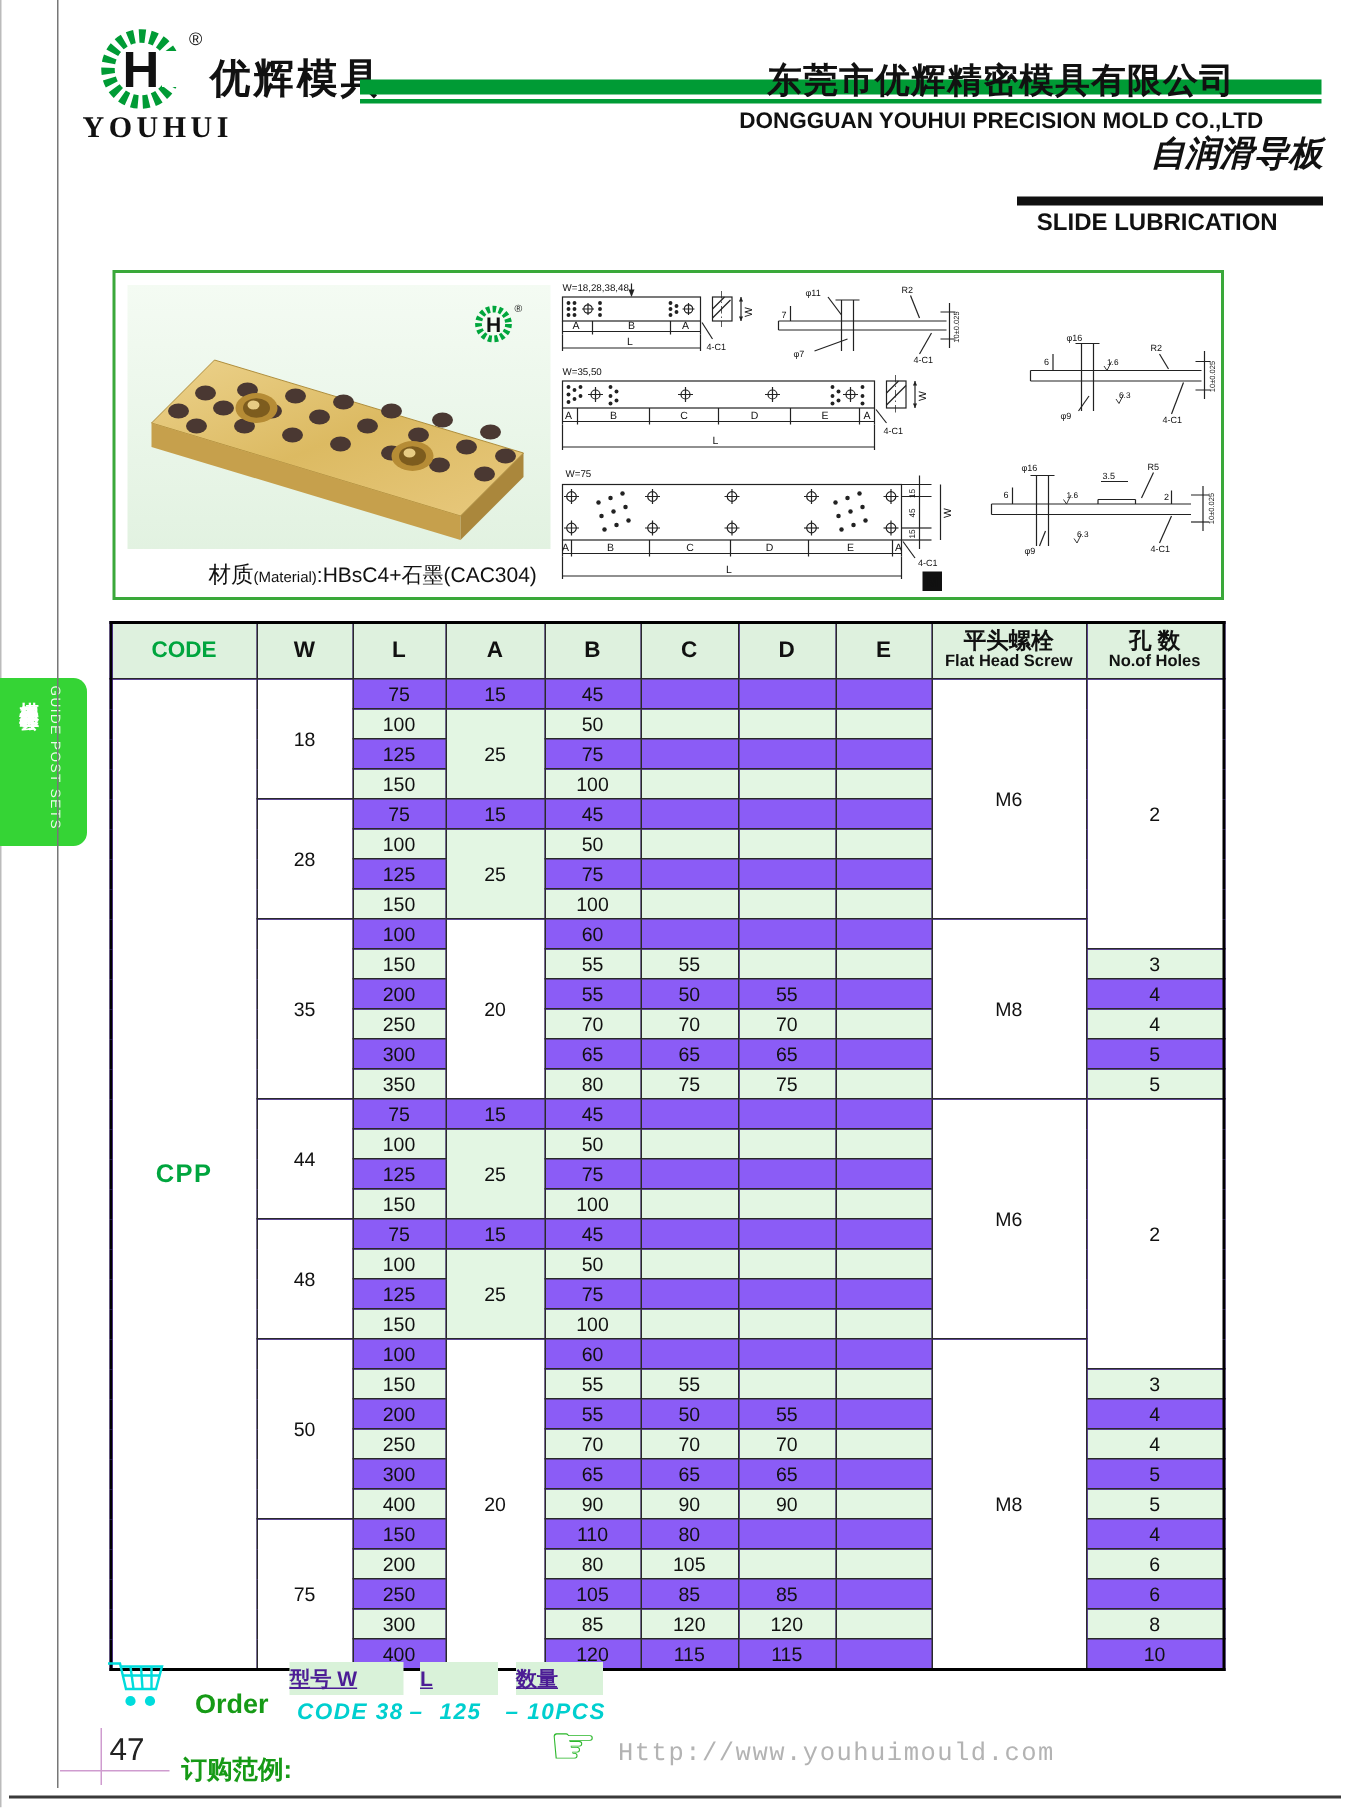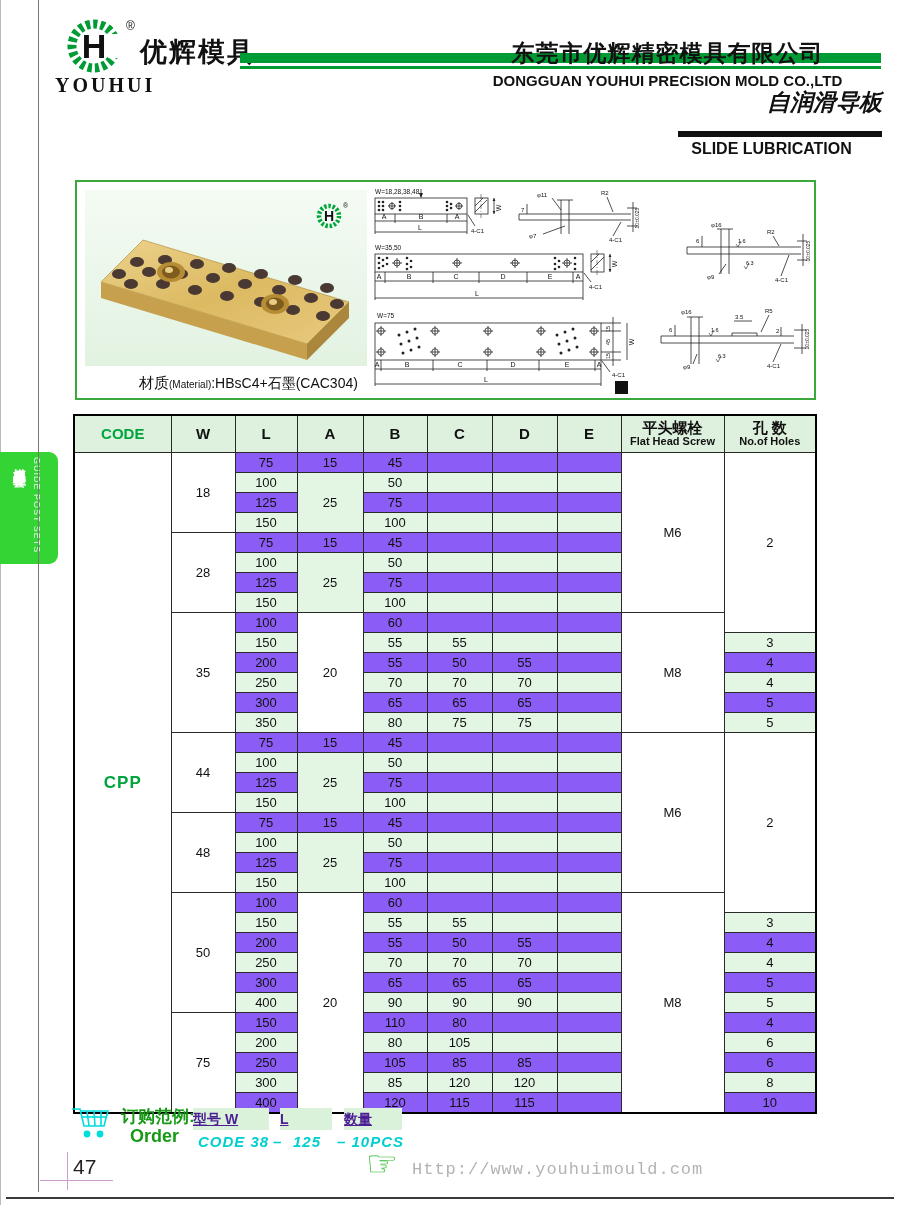--- a/index.html
+++ b/index.html
@@ -45,21 +45,21 @@
               padding:0;line-height:1.05;overflow:hidden;}
   .spec-table th{height:36px;background:#def1de;font-size:15px;font-weight:bold;}
   .spec-table th .h-en{font-size:11px;font-weight:bold;}
   .spec-table td{height:19px;font-size:13px;}
   .spec-table tr.green td{background:#e3f6e3;}
   .spec-table td.spanbg{background:#fff;font-size:13px;}
   .spec-table th.code-h{color:#00a53e;}
   .spec-table td.code{color:#00a53e;font-weight:bold;font-size:17px;letter-spacing:1px;}
 
   
-  .order-cn{left:121px;top:1105px;font-size:17px;font-weight:bold;color:#169a16;}
+  .order-cn{left:121px;top:1168px;font-size:17px;font-weight:bold;color:#169a16;}
   .order-en{left:130px;top:1126px;font-size:18px;font-weight:bold;color:#169a16;}
   .obox{position:absolute;top:1108px;height:22px;background:#d9f2d9;color:#4c1d95;font-weight:bold;
         font-size:14px;line-height:22px;text-decoration:underline;}
   .ob1{left:193px;width:76px;} .ob2{left:280px;width:52px;} .ob3{left:344px;width:58px;}
   .oex{position:absolute;top:1133px;color:#00cfcf;font-weight:bold;font-size:15px;letter-spacing:1px;font-style:italic;}
   .oe1{left:198px;} .oe2{left:273px;} .oe3{left:293px;} .oe4{left:337px;}
 
   
   .crop-v{left:67px;top:1152px;width:1px;height:38px;background:#cf9ccf;}
   .crop-h{left:40px;top:1180px;width:73px;height:1px;background:#cf9ccf;}

